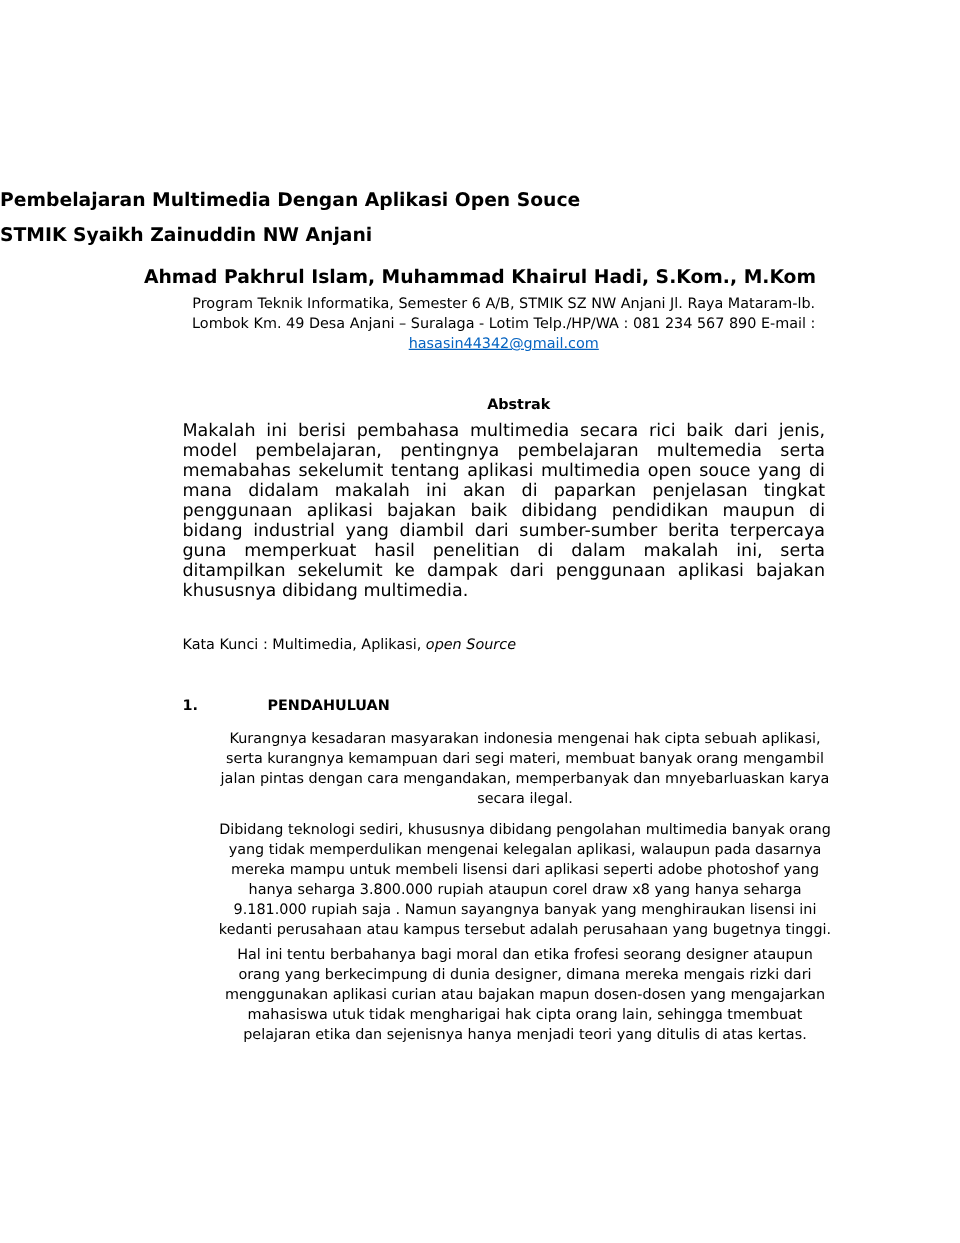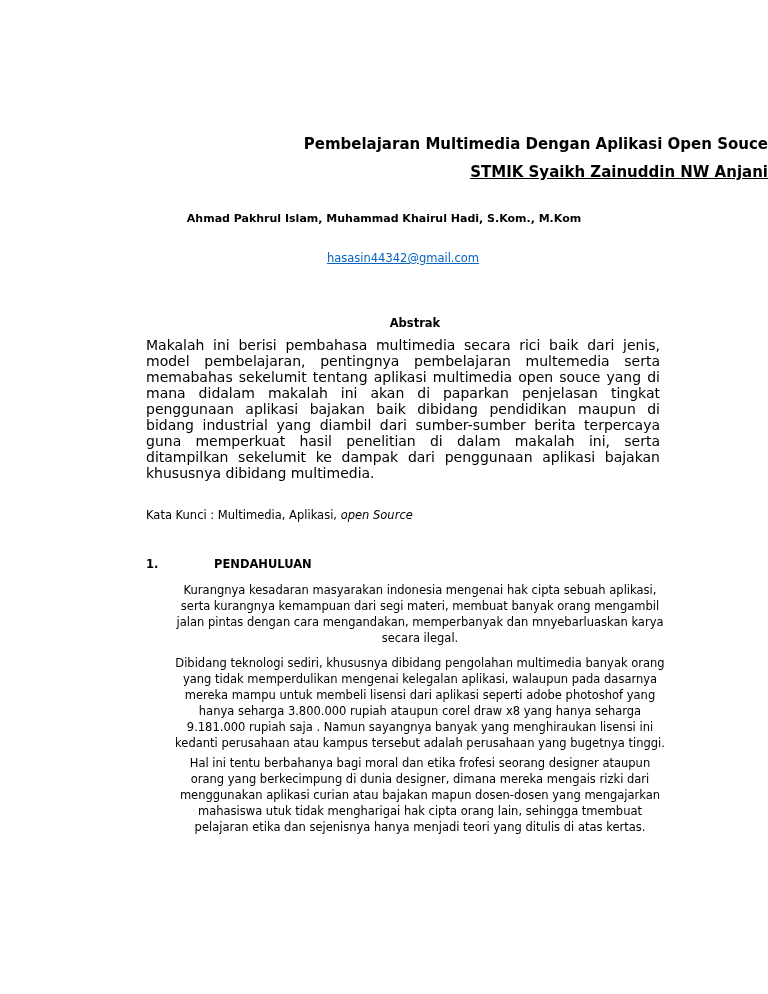--- a/index.html
+++ b/index.html
@@ -2,26 +2,26 @@
 <html><head>
   <meta charset="utf-8">
   <style>
     html, body { margin: 0; padding: 0; background: #ffffff; }
     body {
       width: 768px; height: 994px; position: relative; overflow: hidden;
       font-family: "DejaVu Sans", sans-serif; color: #000;
     }
     .abs { position: absolute; }
     .title {
-      left: 0; width: 768px; text-align: right;
-      font-weight: bold; font-size: 15px; line-height: 20px;
+      left: 0; width: 768px; text-align: left;
+      font-weight: bold; font-size: 15px; line-height: 20px; margin-top: 16px;
     }
     .authors {
       left: 0; width: 768px; text-align: center;
-      font-weight: bold; font-size: 11px;
+      font-weight: bold; font-size: 15px;
     }
     .affil {
       left: 146px; width: 514px; text-align: center;
       font-size: 11.5px; line-height: 16px;
     }
     .affil a { color: #0563c1; text-decoration: underline; }
     .abstract-head {
       left: 0; width: 768px; text-align: center;
       font-weight: bold; font-size: 11.5px; padding-left: 31px;
     }
@@ -36,26 +36,26 @@
     .sec-title { left: 174px; font-weight: bold; font-size: 11.5px; }
     .para {
       left: 174px; width: 492px; text-align: center;
       font-size: 11.5px; line-height: 16px;
     }
   </style>
 </head>
 <body>
 
 <div class="abs title" style="top:134px;">Pembelajaran Multimedia Dengan Aplikasi Open Souce</div>
-<div class="abs title" style="top:162px;text-decoration:underline;">STMIK Syaikh Zainuddin NW Anjani</div>
+<div class="abs title" style="top:162px;">STMIK Syaikh Zainuddin NW Anjani</div>
 
 <div class="abs authors" style="top:212px;">Ahmad Pakhrul Islam, Muhammad Khairul Hadi, S.Kom., M.Kom</div>
 
 <div class="abs affil" style="top:234px;">
-  <br>
+  <span>Program Teknik Informatika, Semester 6 A/B, STMIK SZ NW Anjani Jl. Raya Mataram-lb. Lombok Km. 49 Desa Anjani – Suralaga - Lotim Telp./HP/WA : 081 234 567 890 E-mail :</span><br>
   <a>hasasin44342@gmail.com</a>
 </div>
 
 <div class="abs abstract-head" style="top:316px;">Abstrak</div>
 <div class="abs abstract-body" style="top:337px;">Makalah ini berisi pembahasa multimedia secara rici baik dari jenis, model pembelajaran, pentingnya pembelajaran multemedia serta memabahas sekelumit tentang aplikasi multimedia open souce yang di mana didalam makalah ini akan di paparkan penjelasan tingkat penggunaan aplikasi bajakan baik dibidang pendidikan maupun di bidang industrial yang diambil dari sumber-sumber berita terpercaya guna memperkuat hasil penelitian di dalam makalah ini, serta ditampilkan sekelumit ke dampak dari penggunaan aplikasi bajakan khususnya dibidang multimedia.</div>
 
 <div class="abs keywords" style="top:508px;">
   <b>Kata Kunci :</b><span> Multimedia, Aplikasi, </span><i>open Source</i>
 </div>
 

